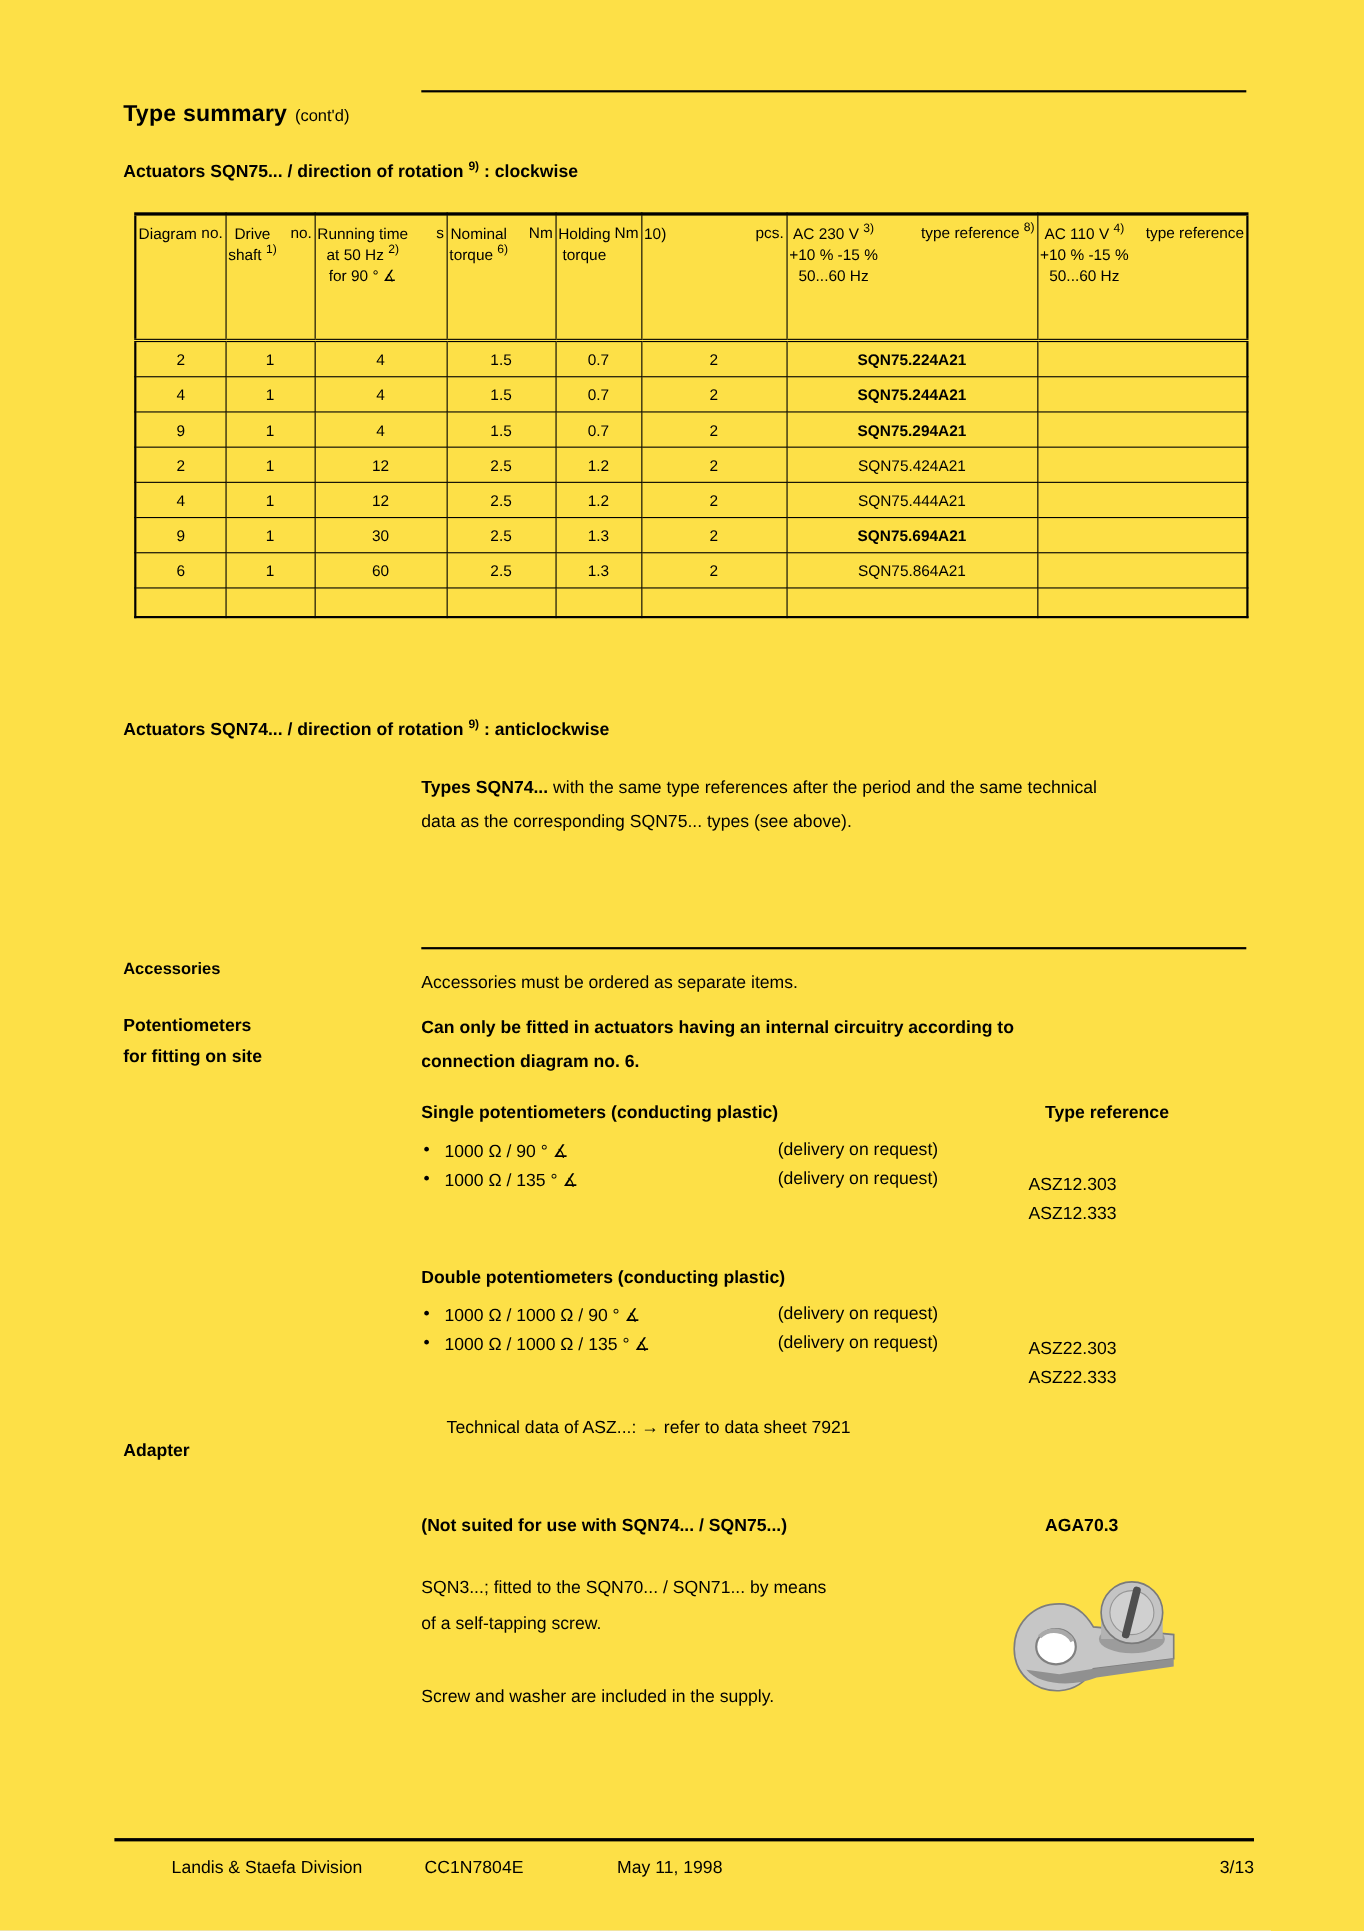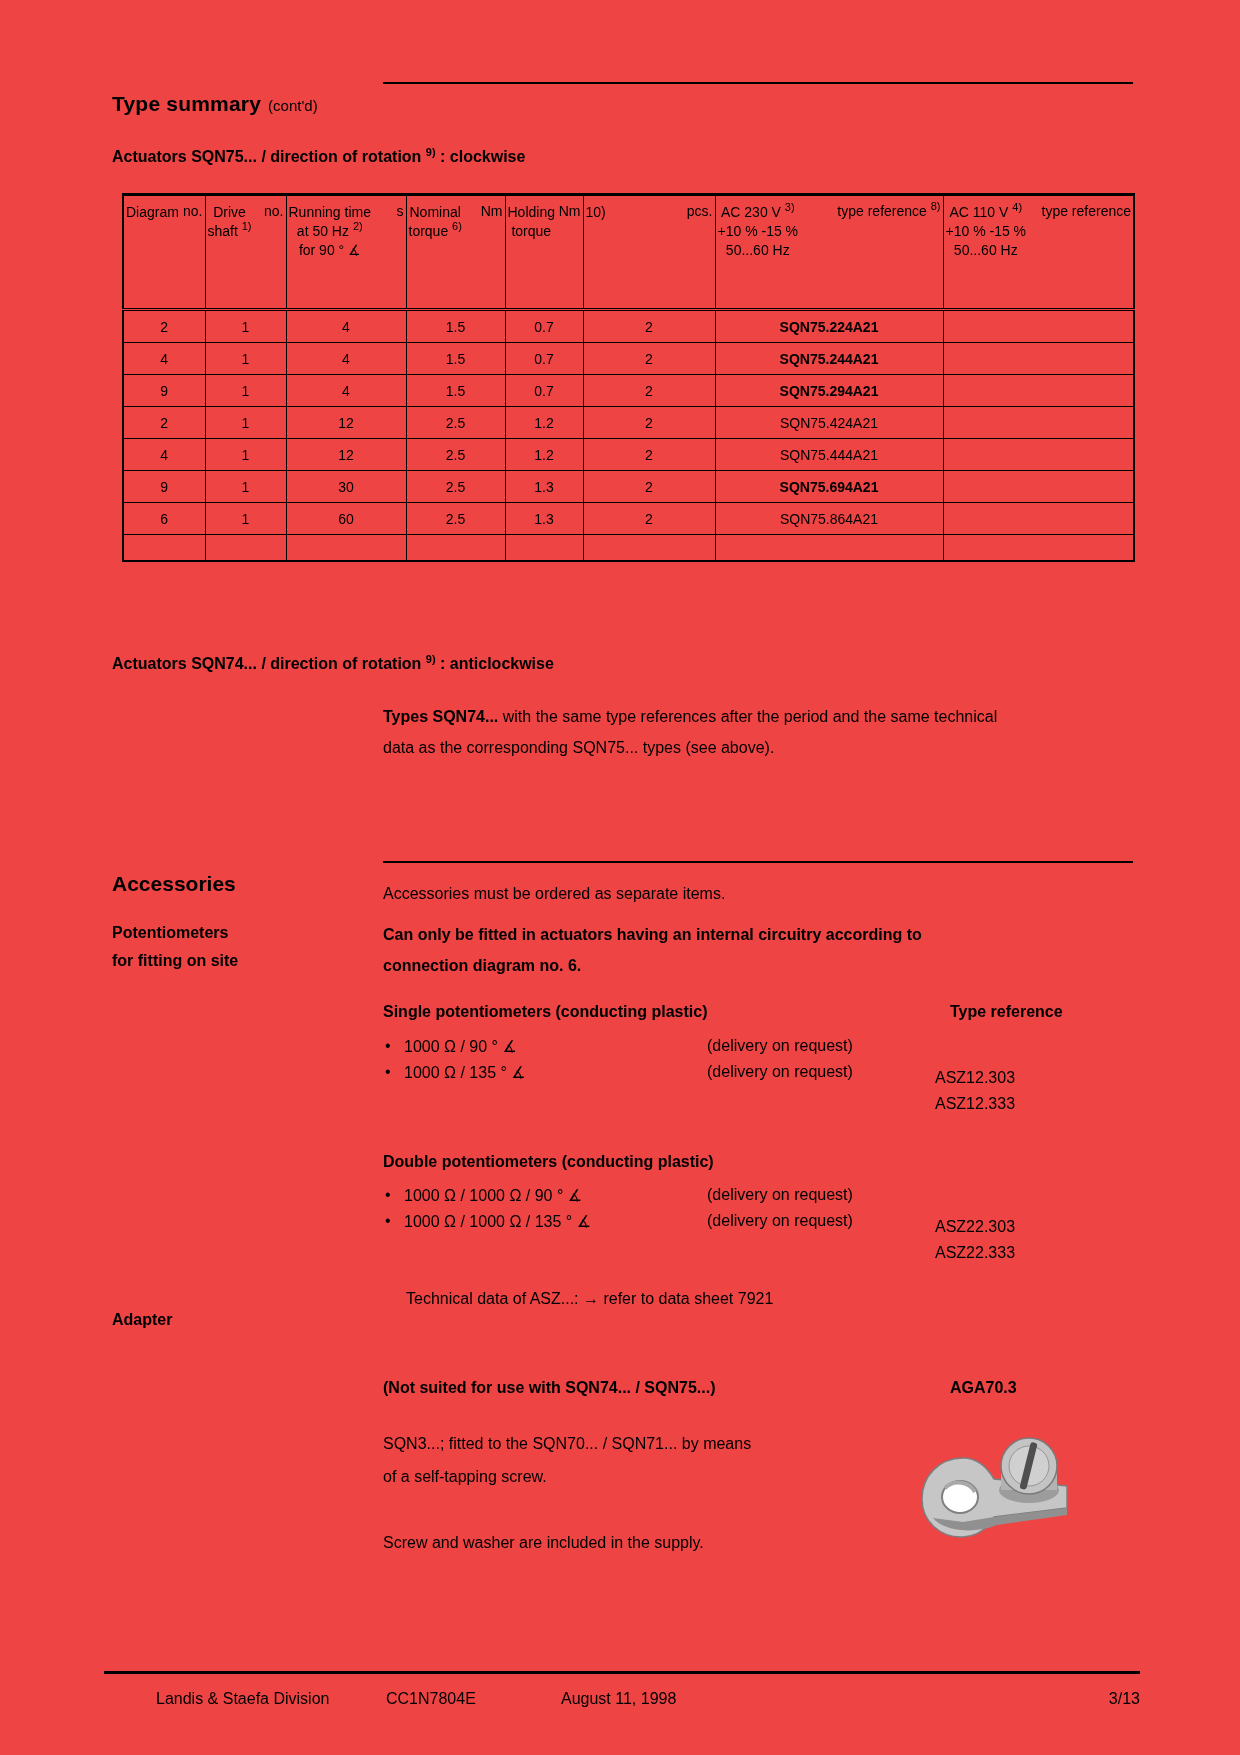--- a/index.html
+++ b/index.html
@@ -1,16 +1,16 @@
 <!DOCTYPE html>
 <html><head>
 <meta charset="utf-8">
 <style>
   html,body{margin:0;padding:0;background:#e8e8e8;}
-  .page{position:relative;width:1240px;height:1755px;background:#ef4444;margin:0 auto;
+  .page{position:relative;width:1240px;height:1755px;background:#fde047;margin:0 auto;
         font-family:"Liberation Sans","DejaVu Sans",sans-serif;color:#000;overflow:hidden;}
   .abs{position:absolute;}
   .rule{border-top:2px solid #000;height:0;}
   sup{font-size:11px;line-height:0;vertical-align:super;}
   .b{font-weight:bold;}
 
   
   .doc-title{left:112px;top:92px;}
   .doc-title .t-main{font-size:21px;font-weight:bold;letter-spacing:.2px;}
   .doc-title .t-sub{font-size:15px;margin-left:7px;}
@@ -226,21 +226,21 @@
 
   <h2 class="abs sec-head" style="left:112px;top:655px;">
     <span>Actuators SQN74... / direction of rotation </span><sup>9)</sup><span> : anticlockwise</span>
   </h2>
   <div class="abs body-txt" style="left:383px;top:701px;width:700px;">
     <div><span class="bold-txt">Types SQN74...</span><span> with the same type references after the period and the same technical</span></div>
     <div>data as the corresponding SQN75... types (see above).</div>
   </div>
 
   <div class="abs rule" style="left:383px;top:861px;width:750px;"></div>
-  <div class="abs" style="left:112px;top:872px;font-size:21px;font-weight:bold;">Accessories</div>
+  <div class="abs" style="left:112px;top:872px;font-size:15px;font-weight:bold;">Accessories</div>
   <div class="abs body-txt" style="left:383px;top:878px;">Accessories must be ordered as separate items.</div>
 
   <div class="abs body-txt bold-txt" style="left:112px;top:919px;line-height:28px;">
     <div>Potentiometers</div>
     <div>for fitting on site</div>
   </div>
   <div class="abs body-txt bold-txt" style="left:383px;top:919px;">
     <div>Can only be fitted in actuators having an internal circuitry according to</div>
     <div>connection diagram no. 6.</div>
   </div>
@@ -298,17 +298,17 @@
       <circle cx="114" cy="44" r="28" fill="#c4c4c4" stroke="#7a7a7a" stroke-width="1.5"></circle>
       <circle cx="114" cy="44" r="20" fill="#d0d0d0" stroke="#969696" stroke-width="1"></circle>
       <rect x="110" y="20" width="7" height="48" rx="3" fill="#4f4f4f" transform="rotate(14 114 44)"></rect>
     </svg>
   </div>
 
   <div class="abs" style="left:104px;top:1671px;width:1036px;border-top:3px solid #000;"></div>
   <div class="abs footer-txt" style="left:0;top:1690px;width:1240px;height:24px;">
     <span style="left:112px;margin-left:44px;">Landis &amp; Staefa Division</span>
     <span style="left:386px;">CC1N7804E</span>
-    <span style="left:561px;">August 11, 1998</span>
+    <span style="left:561px;">May 11, 1998</span>
     <span style="right:100px;">3/13</span>
   </div>
 
 </div>
 
 </body></html>

